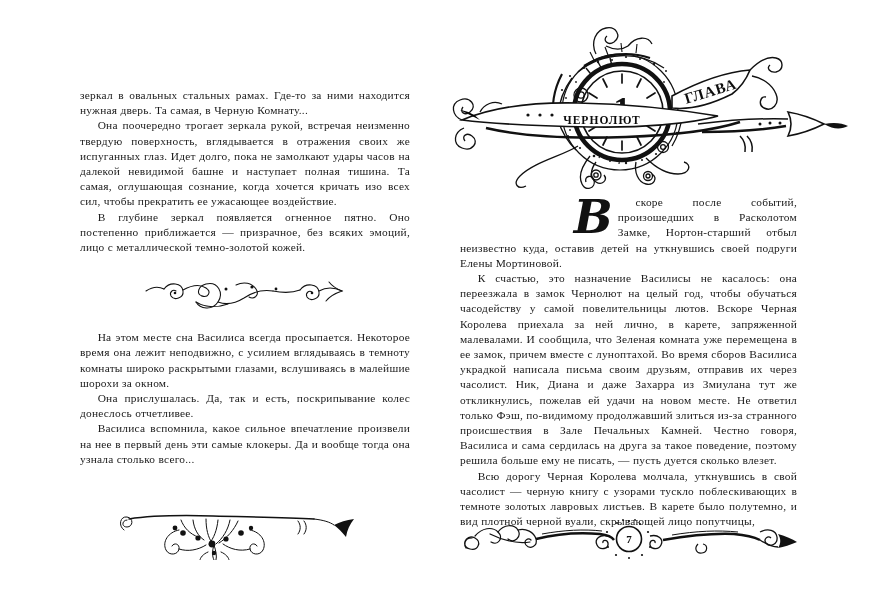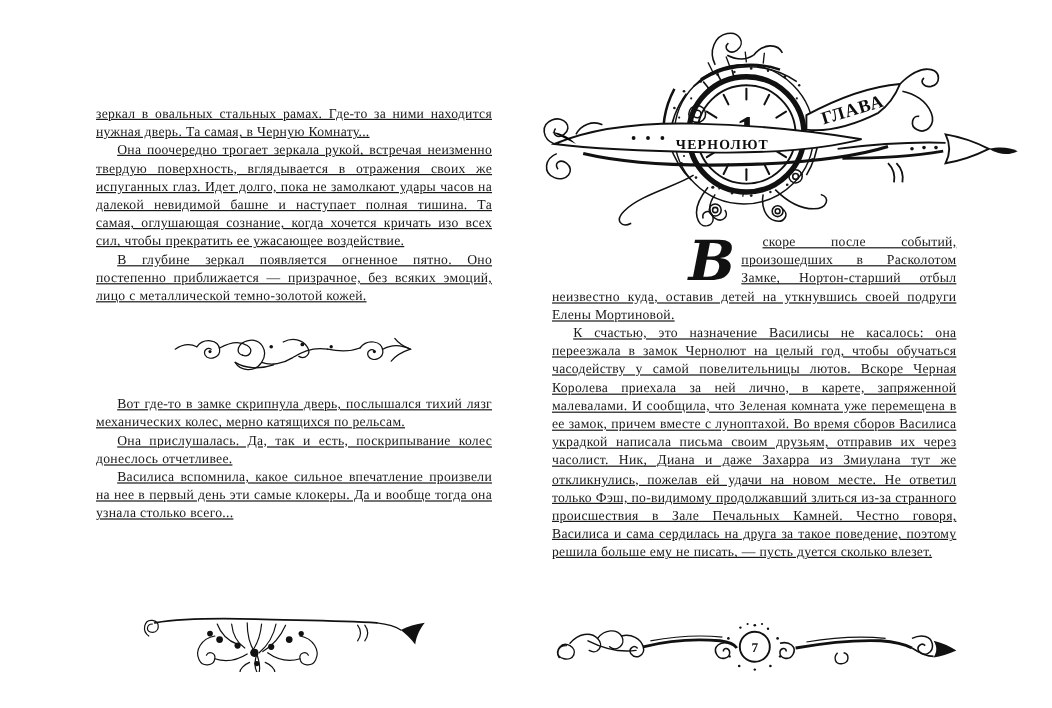--- a/index.html
+++ b/index.html
@@ -16,21 +16,20 @@
     color: #1a1a1a;
   }
 
   .spread {
     position: relative;
     width: 877px;
     height: 590px;
     background: #ffffff;
     display: flex;
     box-sizing: border-box;
-    text-decoration: underline;
   }
 
   .page {
     position: relative;
     box-sizing: border-box;
     height: 590px;
   }
 
   .page-left {
     width: 438px;
@@ -149,21 +148,21 @@
         </g>
         <g fill="#111111">
           <circle cx="86" cy="18" r="1.5"></circle>
           <circle cx="112" cy="16" r="1.6"></circle>
           <circle cx="136" cy="18" r="1.4"></circle>
           <circle cx="35" cy="22" r="1.3"></circle>
           <circle cx="172" cy="22" r="1.3"></circle>
         </g>
       </svg>
 
-      <p>Вот где-то в замке скрипнула дверь, послышался тихий лязг механических колес, мерно катящихся по рельсам.</p>
+      <p>На этом месте сна Василиса всегда просыпается. Некоторое время она лежит неподвижно, с усилием вглядываясь в темноту комнаты широко раскрытыми глазами, вслушиваясь в малейшие шорохи за окном.</p>
       <p>Она прислушалась. Да, так и есть, поскрипывание колес донеслось отчетливее.</p>
       <p>Василиса вспомнила, какое сильное впечатление произвели на нее в первый день эти самые клокеры. Да и вообще тогда она узнала столько всего...</p>
     </div>
 
     <svg class="ornament orn-bottom-left" width="250" height="52" viewBox="0 0 250 52">
       <g fill="none" stroke="#111111" stroke-width="1" stroke-linecap="round">
         <path d="M9 12 C 4 12, 3 19, 9 19 C 15 19, 16 10, 9 9 C 2 8, 0 18, 6 22"></path>
         <path d="M11 11 C 30 8, 60 7, 95 8 C 130 9, 165 9, 196 11" stroke-width="1.5"></path>
         <path d="M196 11 C 205 12, 212 14, 216 17"></path>
         <path d="M216 17 C 222 14, 228 12, 236 11 C 232 16, 229 22, 228 29 C 224 24, 220 20, 216 17 Z" fill="#111111" stroke="none"></path>
@@ -346,20 +345,21 @@
           <circle cx="131" cy="71" r="3.2"></circle>
           <circle cx="213" cy="123" r="5.5"></circle>
           <circle cx="213" cy="123" r="2.4"></circle>
         </g>
       </svg>
     </div>
 
     <div class="col">
       <p class="dropcap-para"><span class="dropcap">В</span><span>скоре после событий, произошедших в Расколотом Замке, Нортон-старший отбыл неизвестно куда, оставив детей на уткнувшись своей подруги Елены Мортиновой.</span></p>
       <p>К счастью, это назначение Василисы не касалось: она переезжала в замок Чернолют на целый год, чтобы обучаться часодейству у самой повелительницы лютов. Вскоре Черная Королева приехала за ней лично, в карете, запряженной малевалами. И сообщила, что Зеленая комната уже перемещена в ее замок, причем вместе с луноптахой. Во время сборов Василиса украдкой написала письма своим друзьям, отправив их через часолист. Ник, Диана и даже Захарра из Змиулана тут же откликнулись, пожелав ей удачи на новом месте. Не ответил только Фэш, по-видимому продолжавший злиться из-за странного происшествия в Зале Печальных Камней. Честно говоря, Василиса и сама сердилась на друга за такое поведение, поэтому решила больше ему не писать, — пусть дуется сколько влезет.</p>
+      <p>Всю дорогу Черная Королева молчала, уткнувшись в свой часолист — черную книгу с узорами тускло поблескивающих в темноте золотых лавровых листьев. В карете было полутемно, и вид плотной черной вуали, скрывающей лицо попутчицы,</p>
     </div>
 
     <svg class="ornament orn-footer-right" width="337" height="46" viewBox="0 0 337 46">
 
       <g fill="none" stroke="#111111" stroke-width="1.2" stroke-linecap="round">
         <path d="M12 24 C 4 24, 2 33, 10 35 C 18 37, 22 28, 15 24 C 8 20, 2 28, 6 34"></path>
         <path d="M15 22 C 22 14, 32 12, 38 18 C 44 24, 38 32, 31 28"></path>
         <path d="M38 18 C 44 10, 54 10, 58 16 C 62 23, 54 30, 48 25"></path>
         <path d="M58 16 C 66 14, 74 18, 76 25 C 78 32, 70 36, 66 31 C 63 27, 68 23, 71 26"></path>
         <path d="M30 20 C 42 26, 56 30, 70 28"></path>

